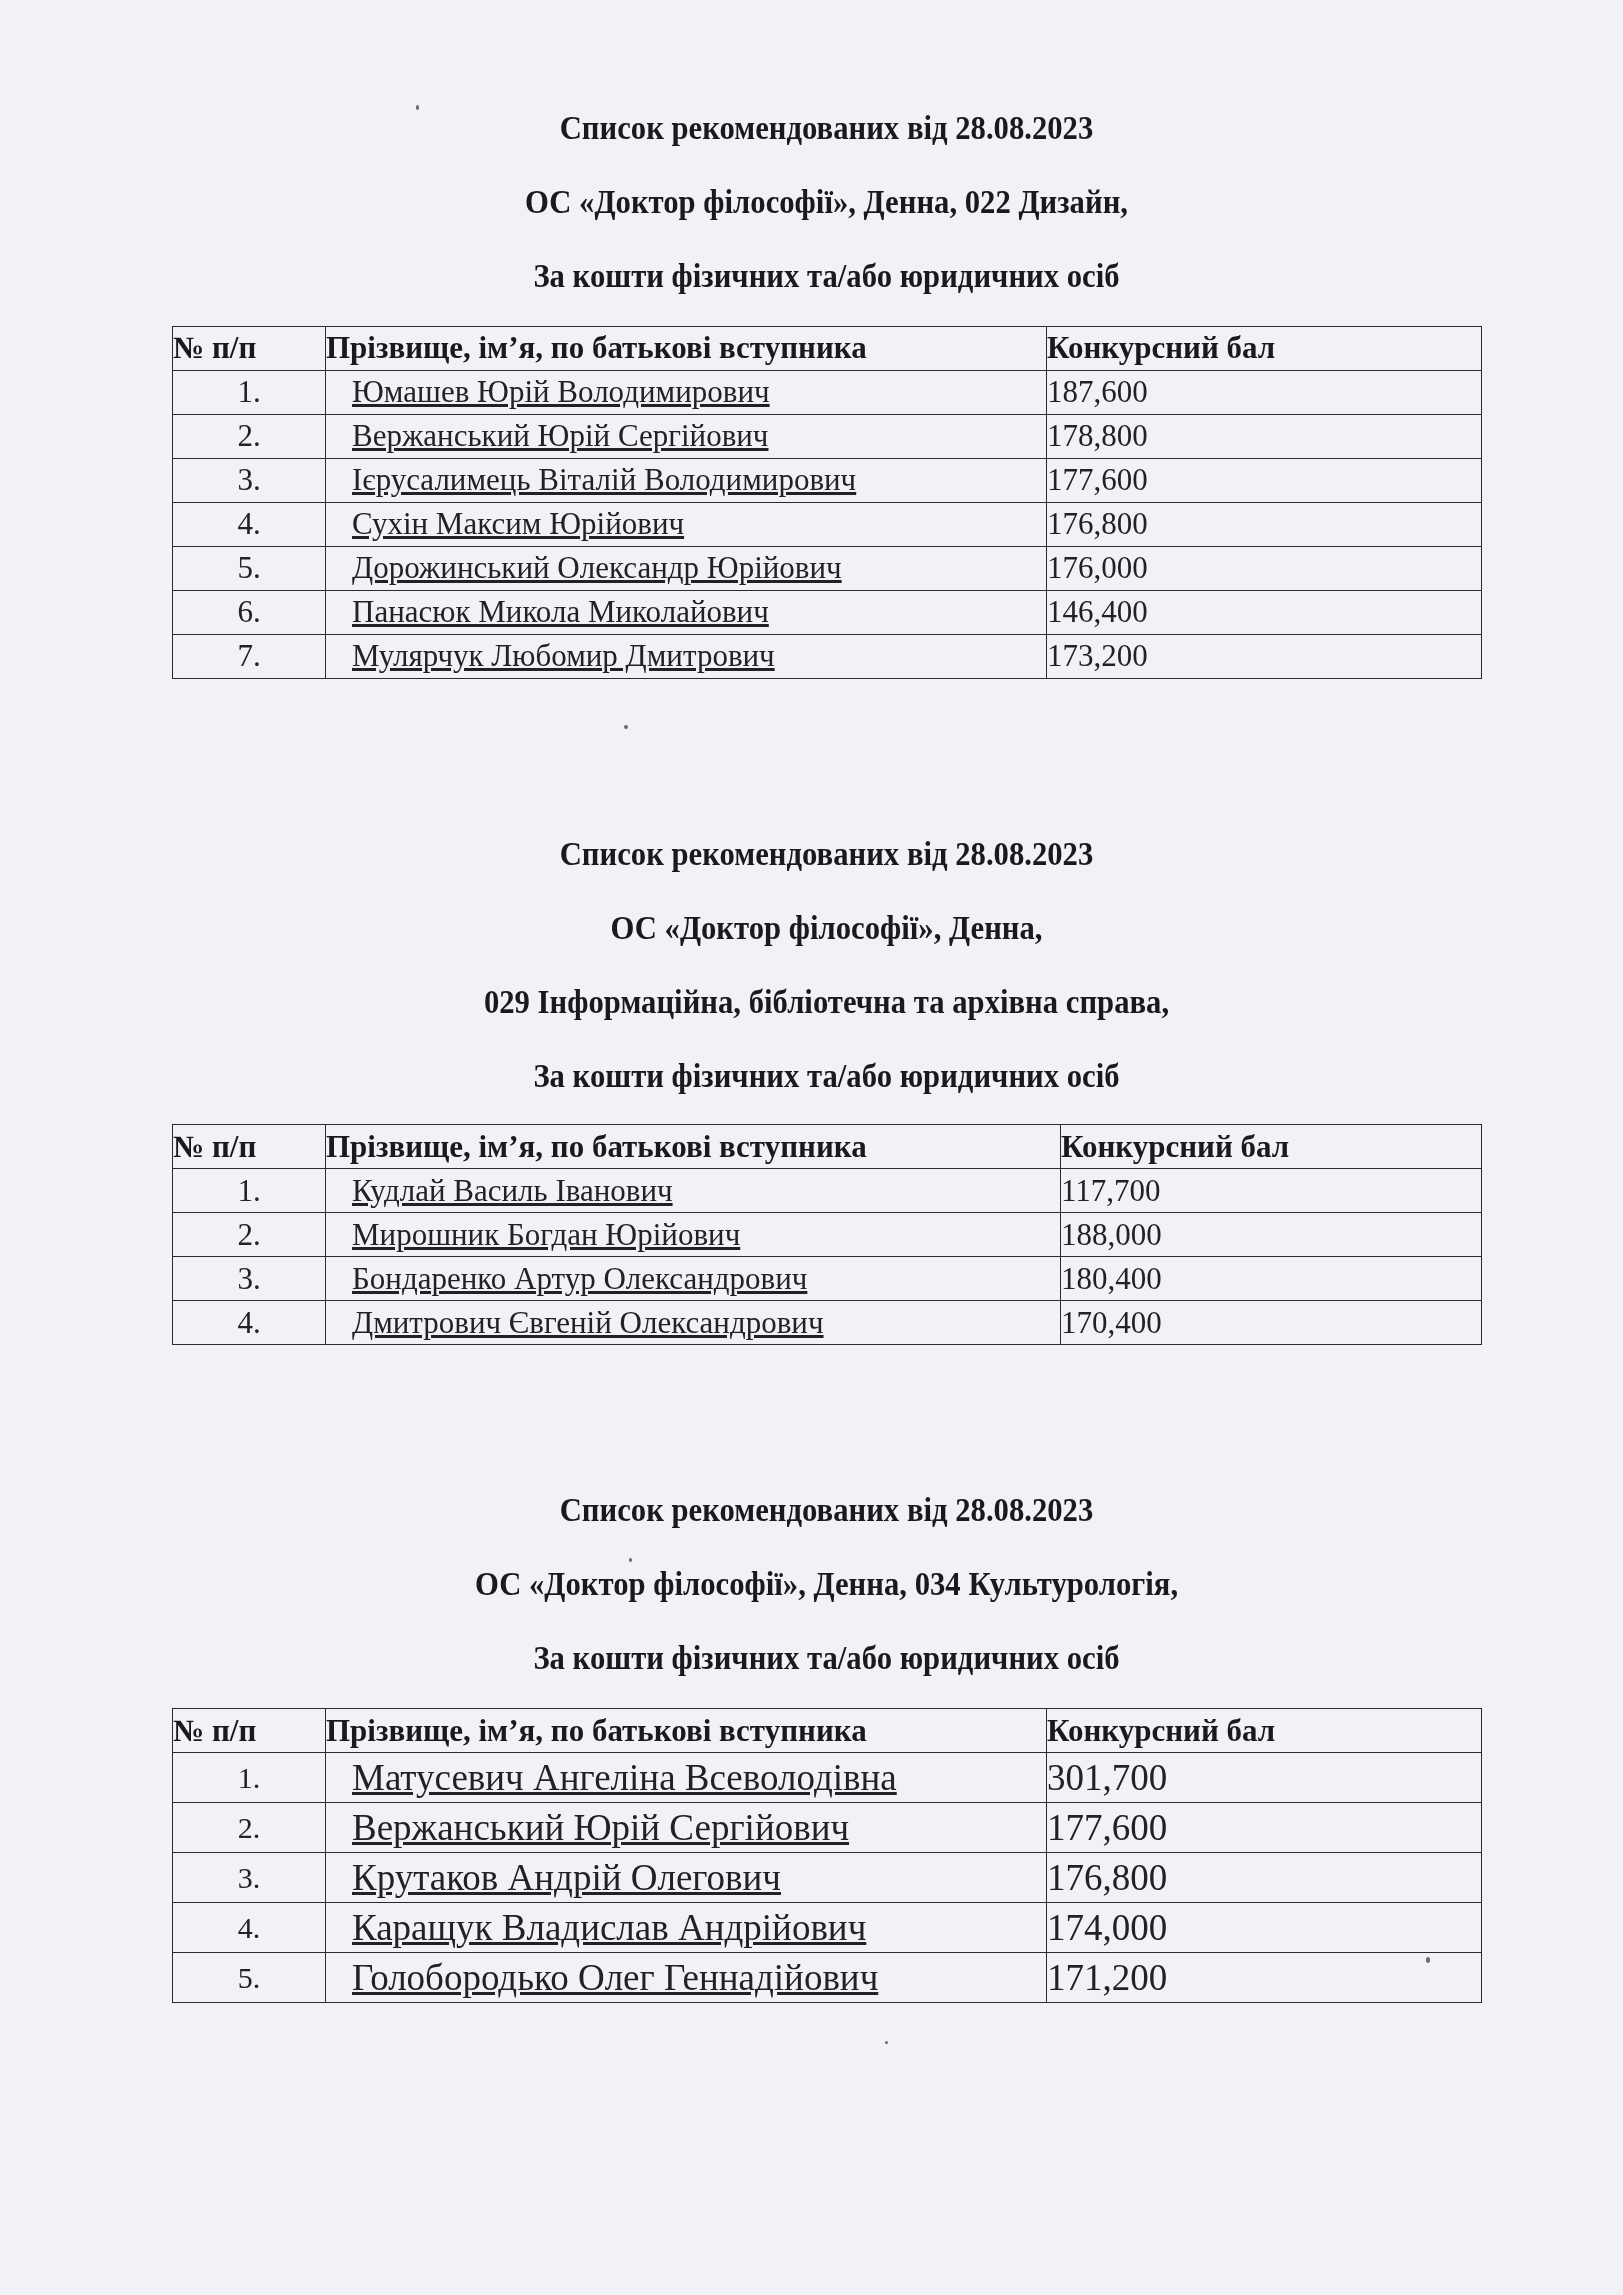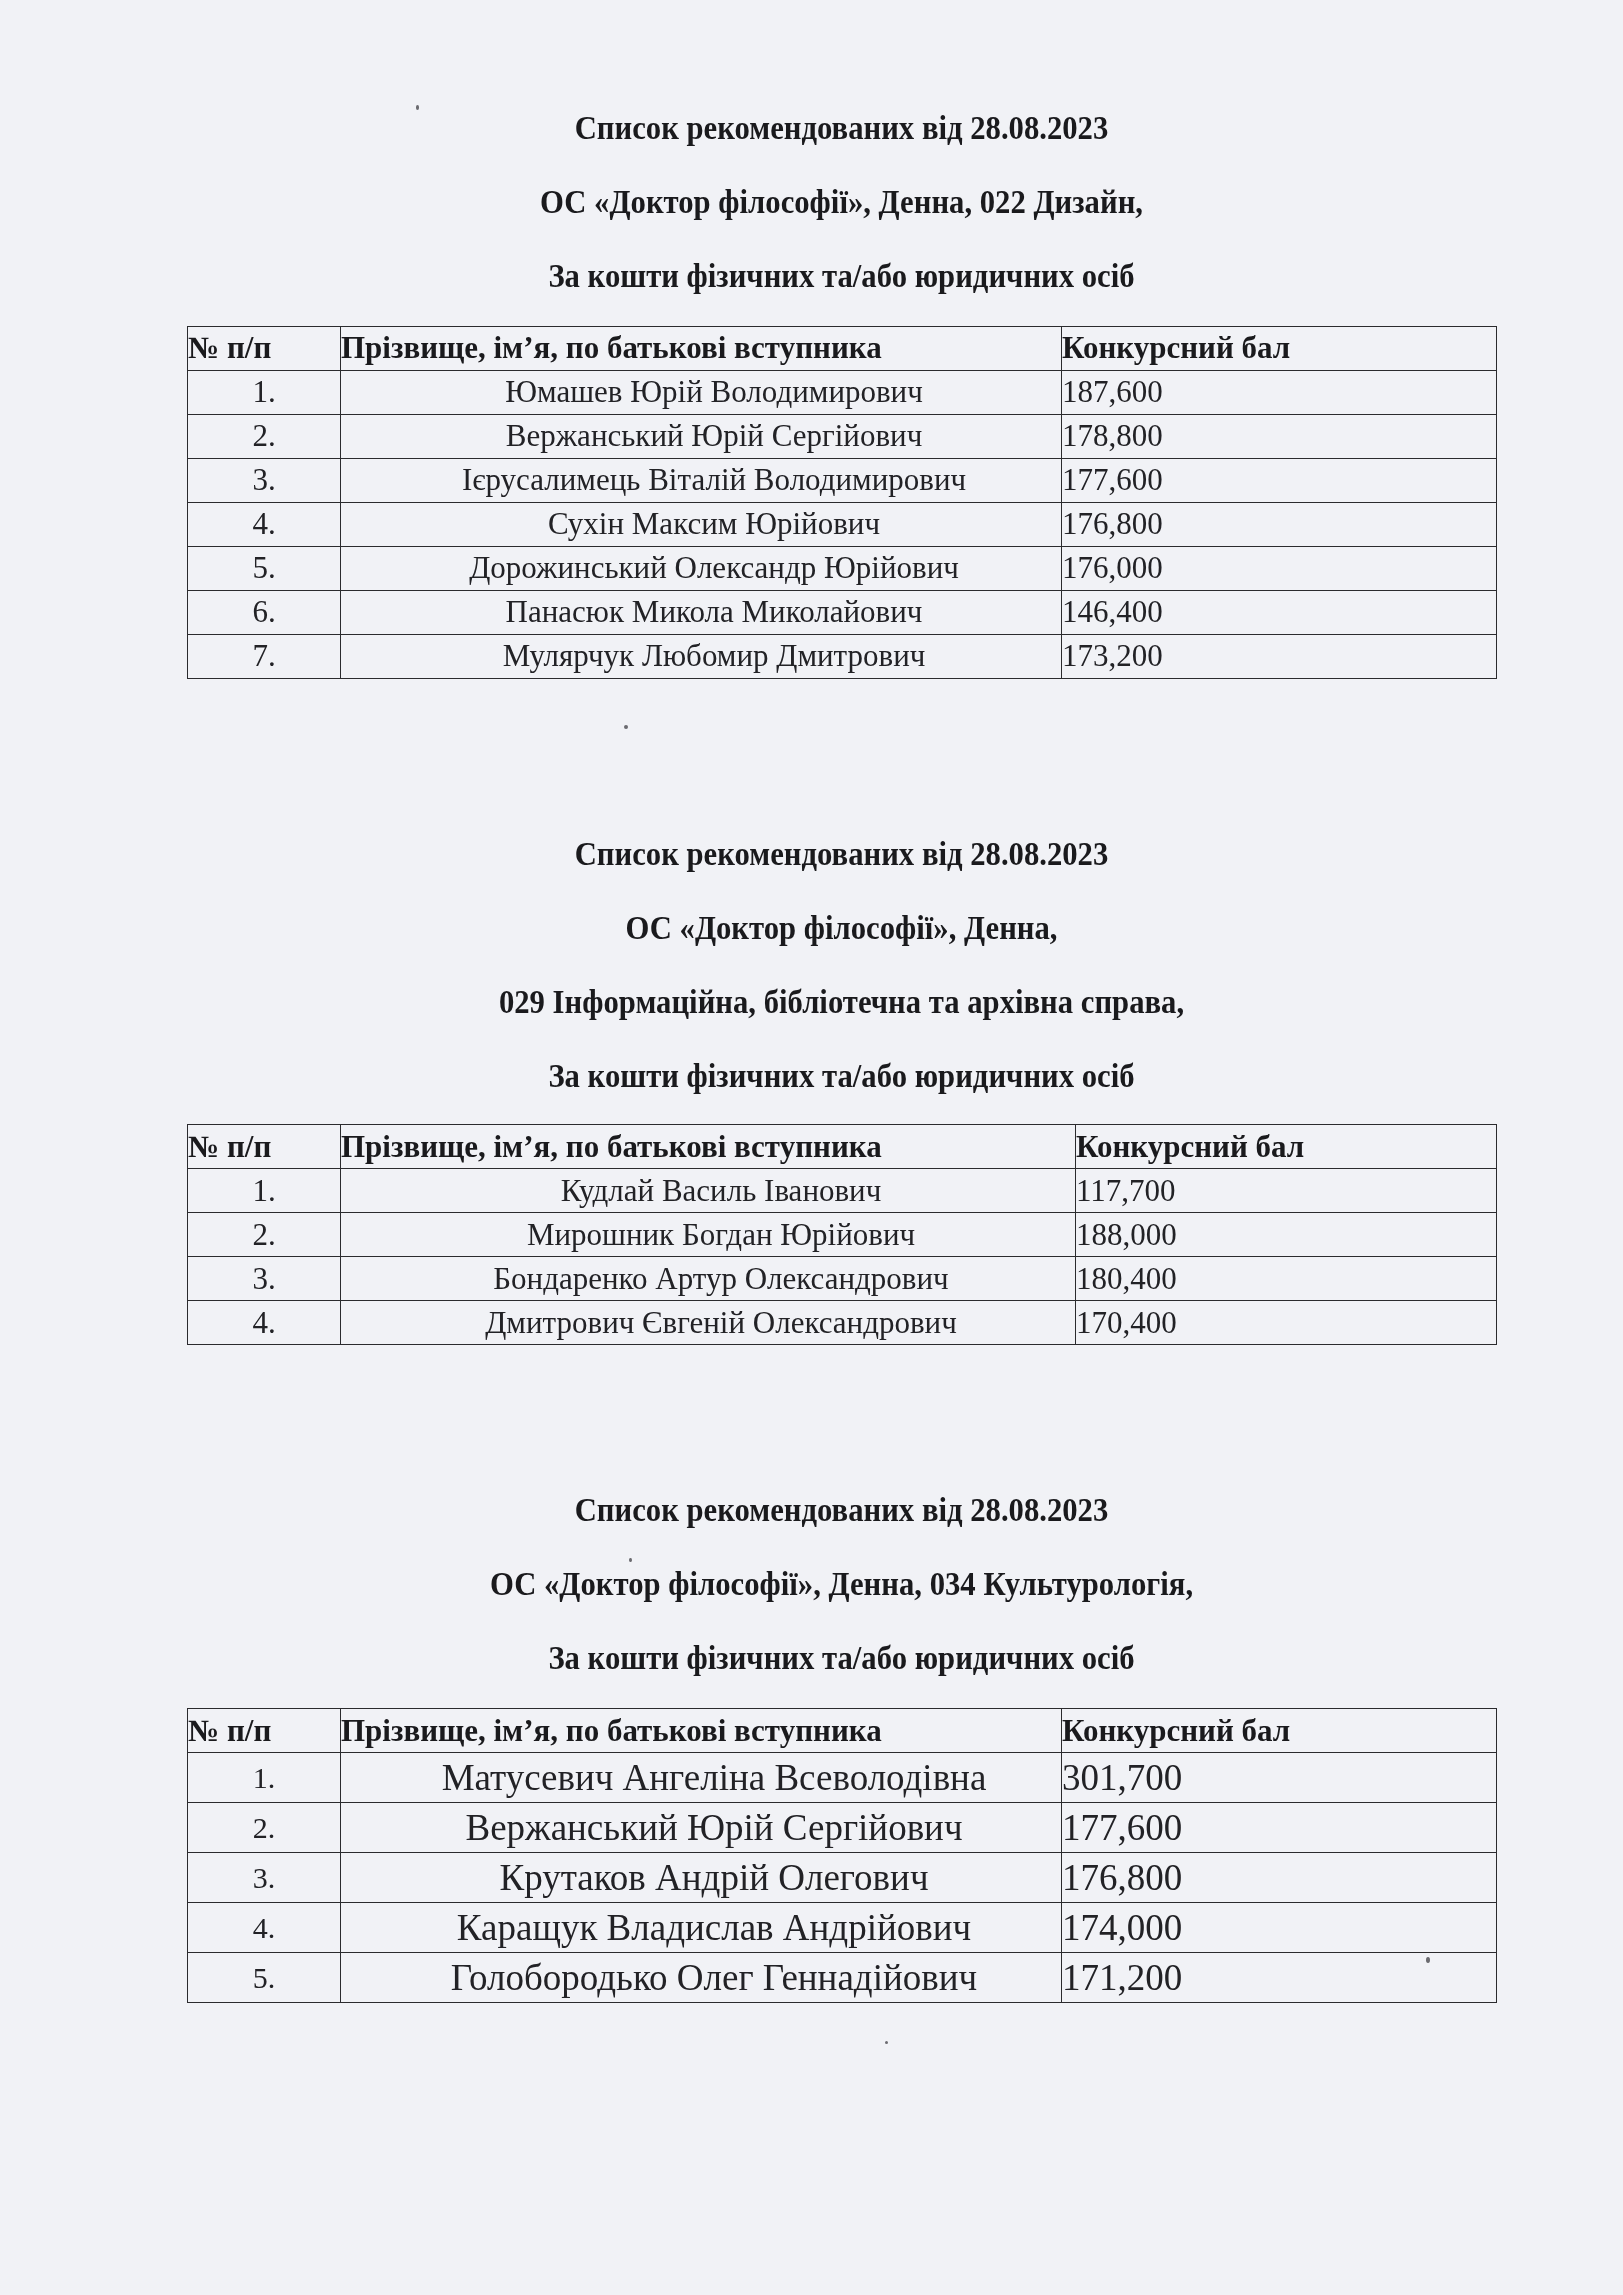--- a/index.html
+++ b/index.html
@@ -7,21 +7,21 @@
       width: 1623px;
       height: 2295px;
       background: #f1f2f6;
       font-family: "Liberation Serif", "DejaVu Serif", serif;
       color: #1c1c1f;
       position: relative;
       overflow: hidden;
     }
     .section {
       position: absolute;
-      left: 187px;
+      left: 172px;
       width: 1309px;
     }
     .heading-line {
       text-align: center;
       font-weight: bold;
       font-size: 33px;
       line-height: 33px;
       color: #1a1a1d;
       white-space: nowrap;
       transform: scaleX(0.93);
@@ -43,21 +43,21 @@
       height: 43px;
       text-align: left;
       color: #1a1a1d;
     }
     td {
       font-size: 31px;
       height: 43px;
       color: #222226;
     }
     td.num { text-align: center; }
-    td.name { text-align: center; padding-left: 26px; }
+    td.name { text-align: left; padding-left: 26px; text-decoration: underline; }
     td.score { text-align: left; }
     .big td { font-size: 37px; height: 49px; }
     .big td.num { font-size: 30px; }
 
     #sec1 { top: 105px; }
     #sec1 .h0 { margin-top: 6.5px; }
     #sec1 .h1 { margin-top: 41px; }
     #sec1 .h2 { margin-top: 41px; }
     #sec1 table { margin-top: 33px; }
 

